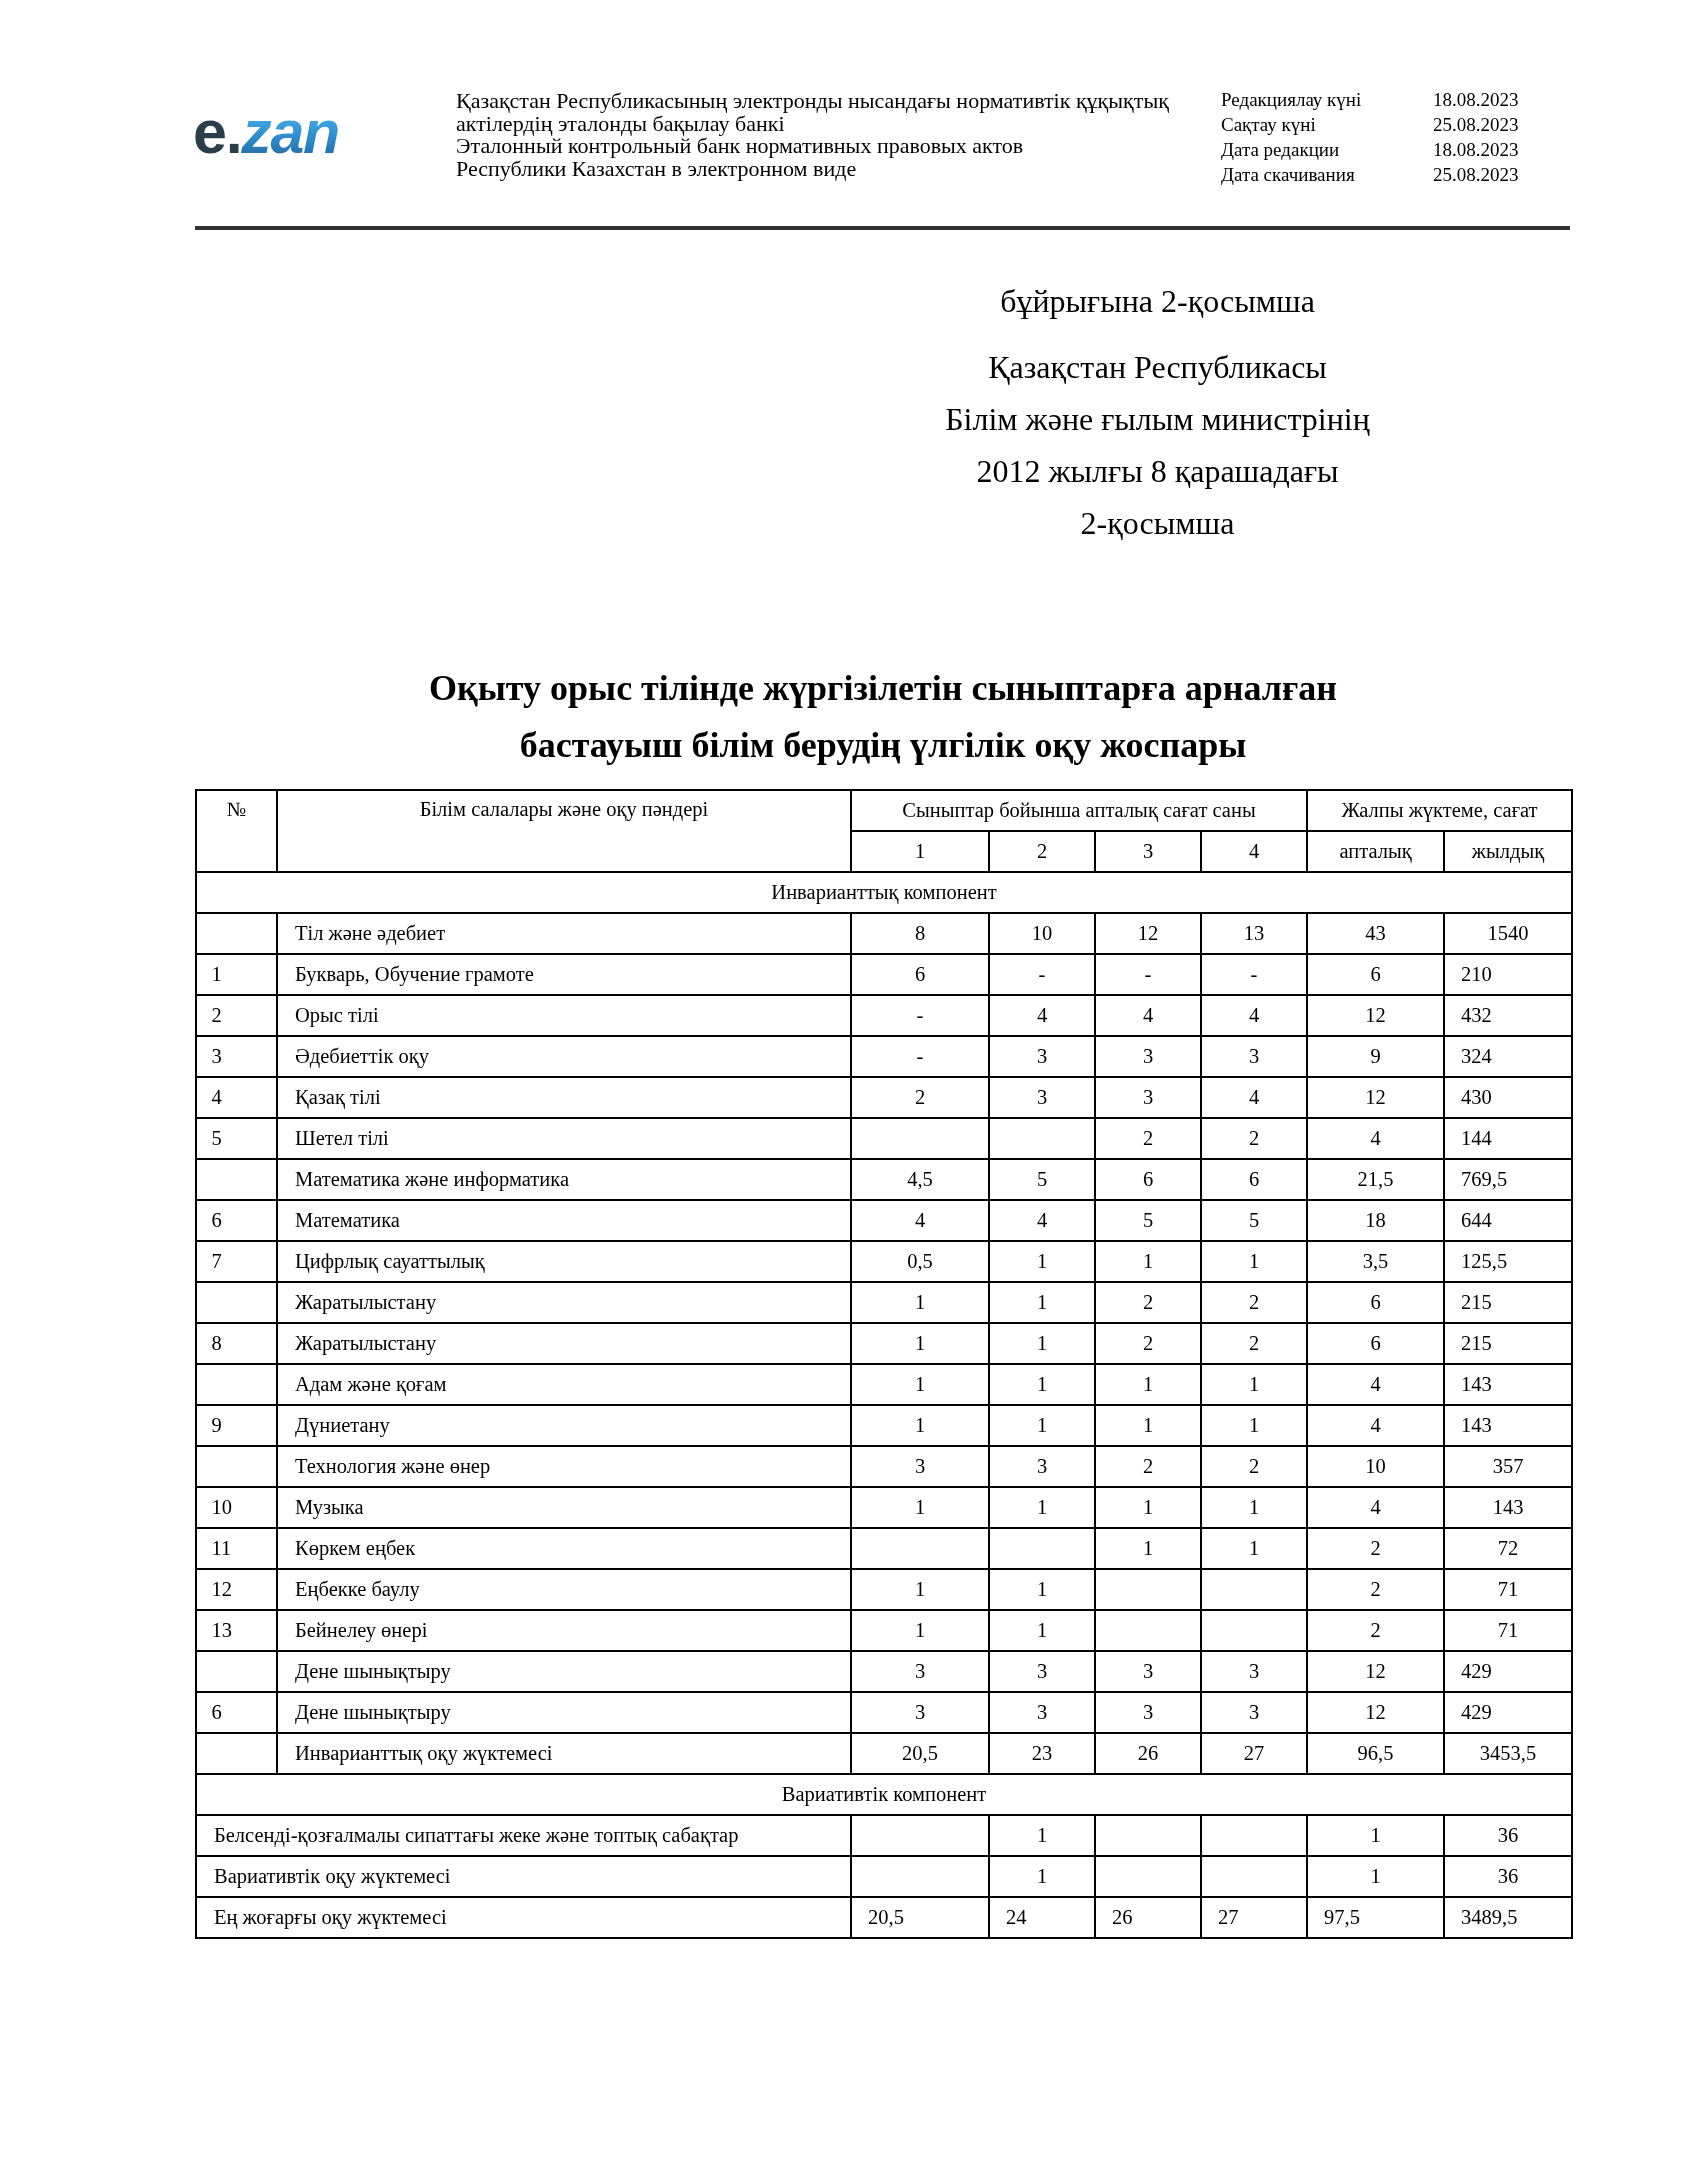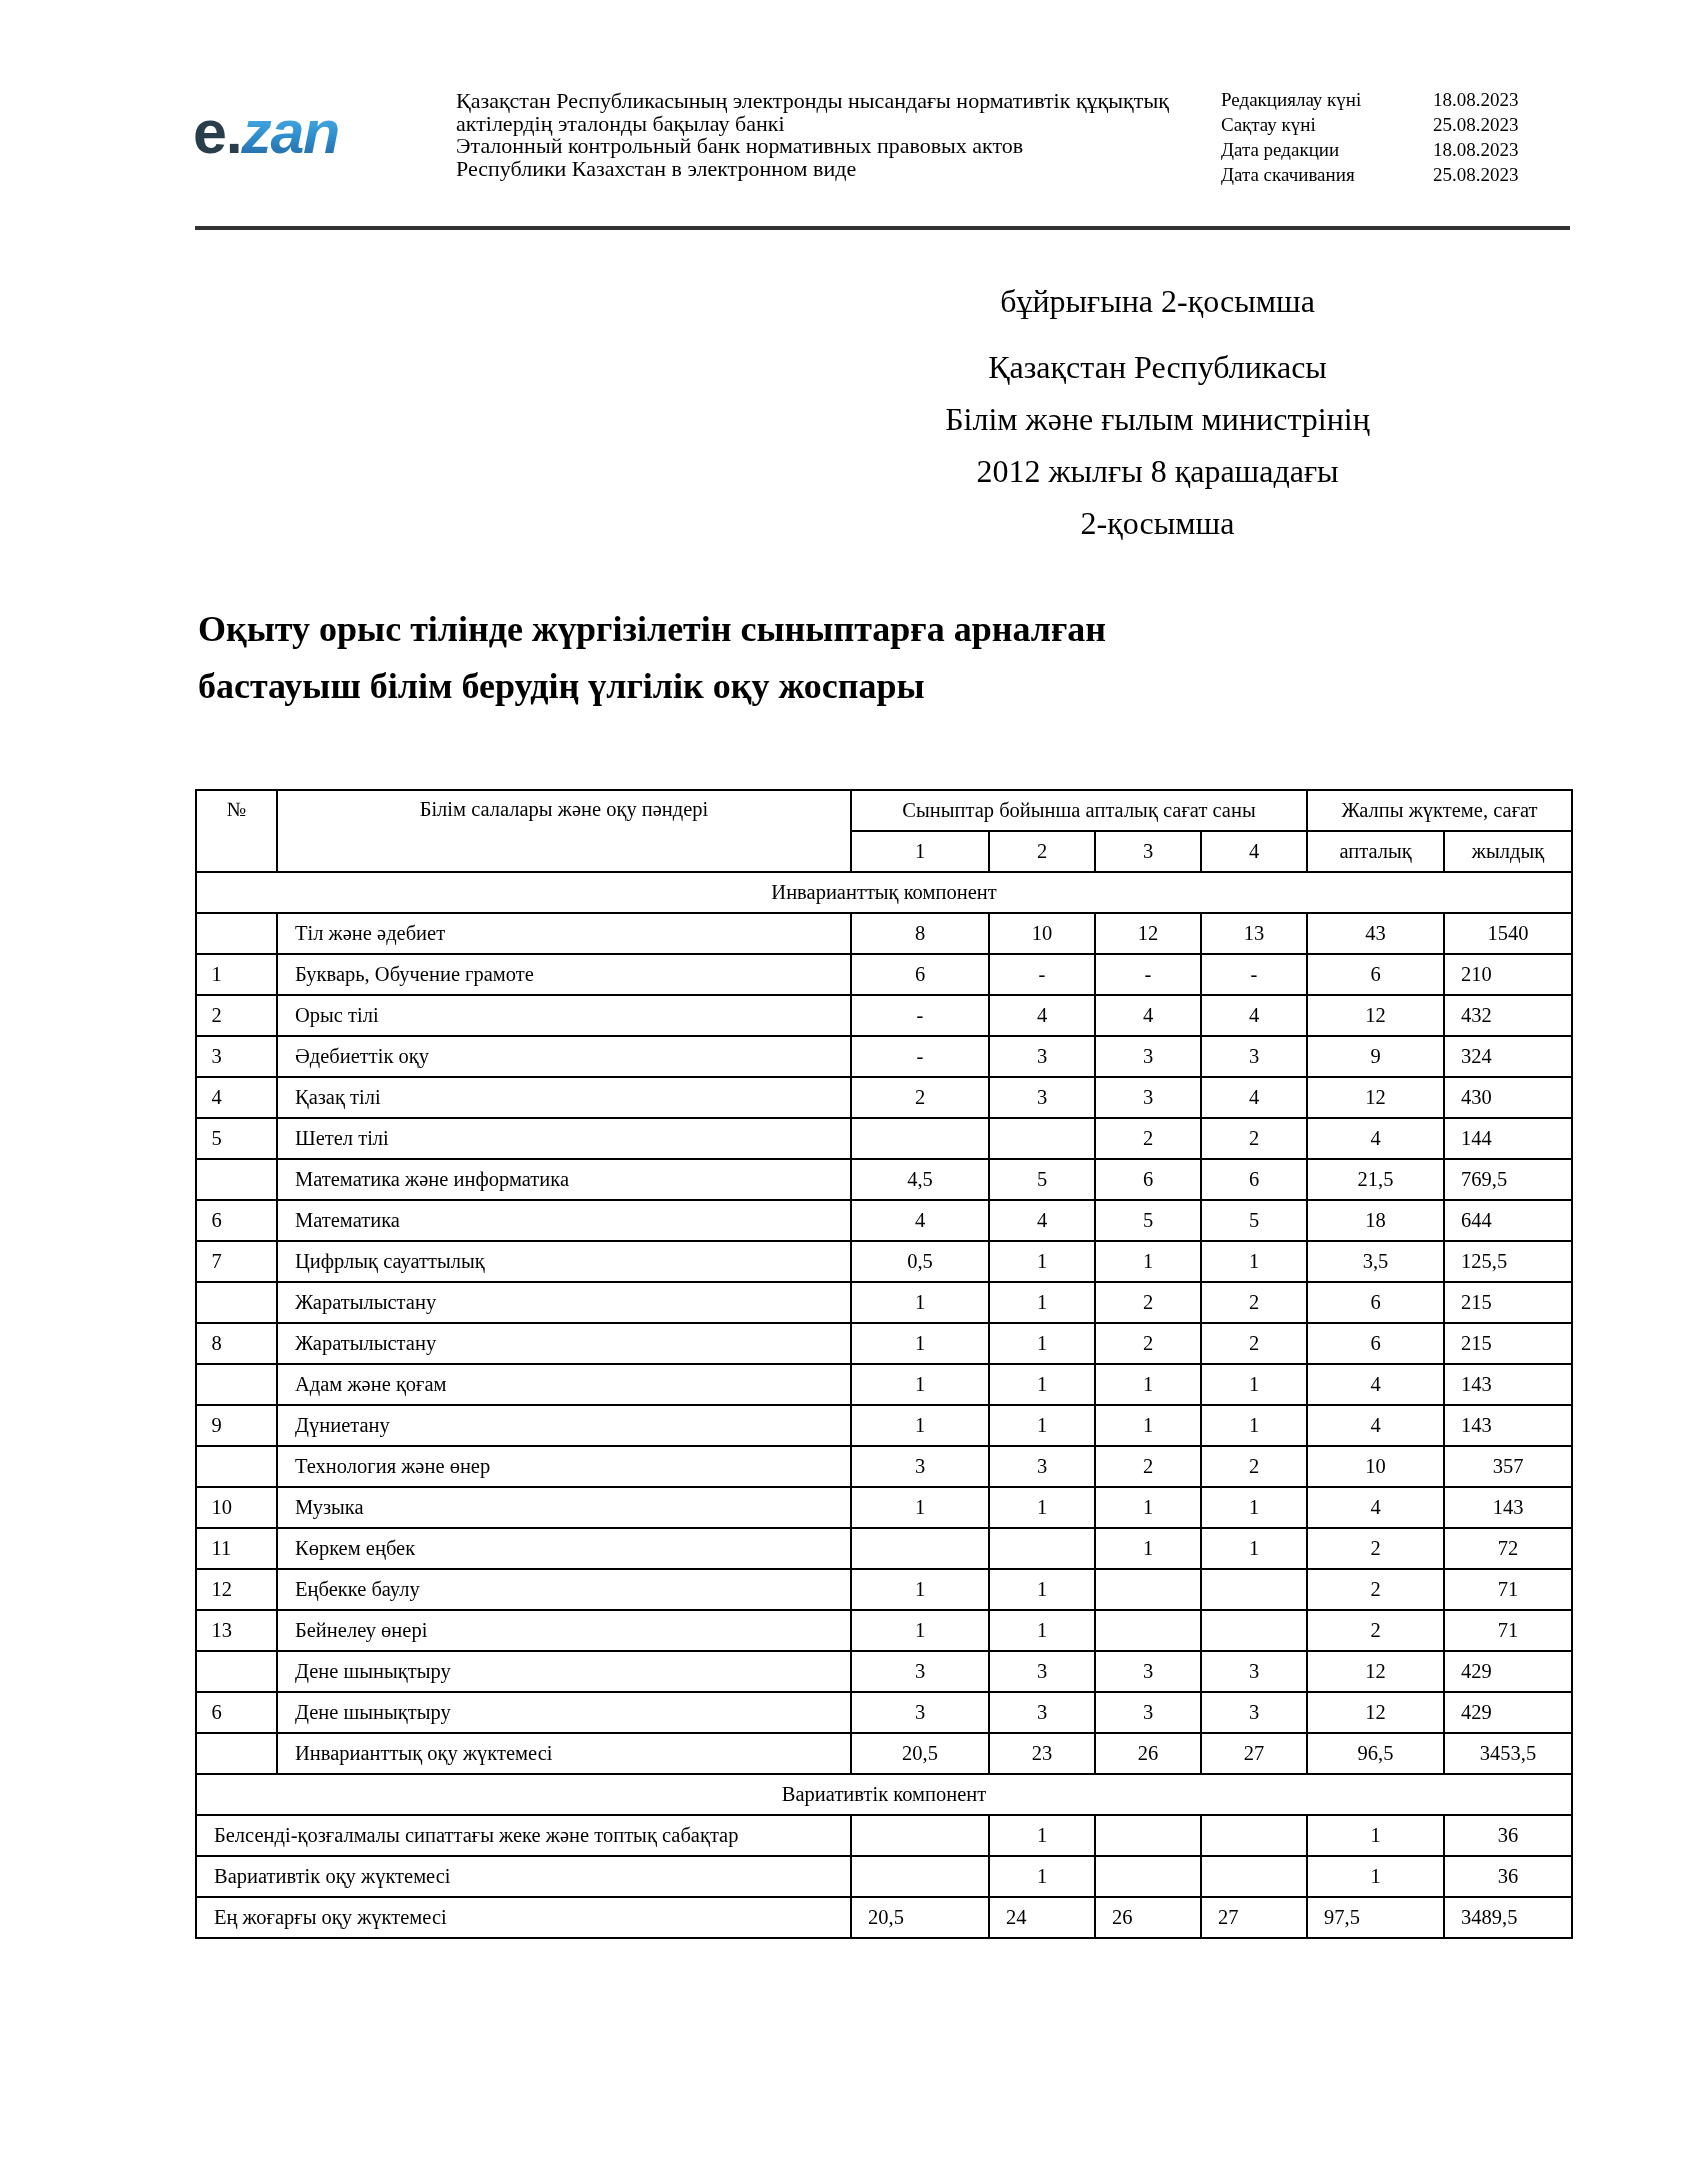--- a/index.html
+++ b/index.html
@@ -16,21 +16,21 @@
   .hdr-meta { position: absolute; left: 1221px; top: 87px; font-size: 19px; line-height: 25px; }
   .hdr-meta .row { display: flex; white-space: nowrap; }
   .hdr-meta .lbl { width: 212px; }
   .hdr-meta .val { width: 106px; text-align: left; }
   .hdr-line { position: absolute; left: 195px; top: 226px; width: 1375px; height: 4px; background: #333333; }
 
   .approval { position: absolute; left: 860px; width: 595px; text-align: center; font-size: 32px; line-height: 52px; }
   .approval.a1 { top: 275px; }
   .approval.a2 { top: 341px; }
 
-  .title { position: absolute; left: 198px; width: 1370px; top: 601px; text-align: left;
+  .title { position: absolute; left: 198px; width: 1370px; top: 660px; text-align: center;
            font-weight: bold; font-size: 36px; line-height: 57px; }
 
   table.plan { position: absolute; left: 195px; top: 789px; width: 1375px; border-collapse: collapse;
                table-layout: fixed; font-size: 20.5px; }
   table.plan td, table.plan th { border: 2px solid #000; height: 39px; padding: 0 8px; font-weight: normal;
                vertical-align: middle; white-space: nowrap; overflow: hidden; }
   table.plan th { vertical-align: top; padding-top: 6.6px; }
   table.plan th.sub { vertical-align: middle; padding-top: 0; }
   .c { text-align: center; }
   .l { text-align: left; }

